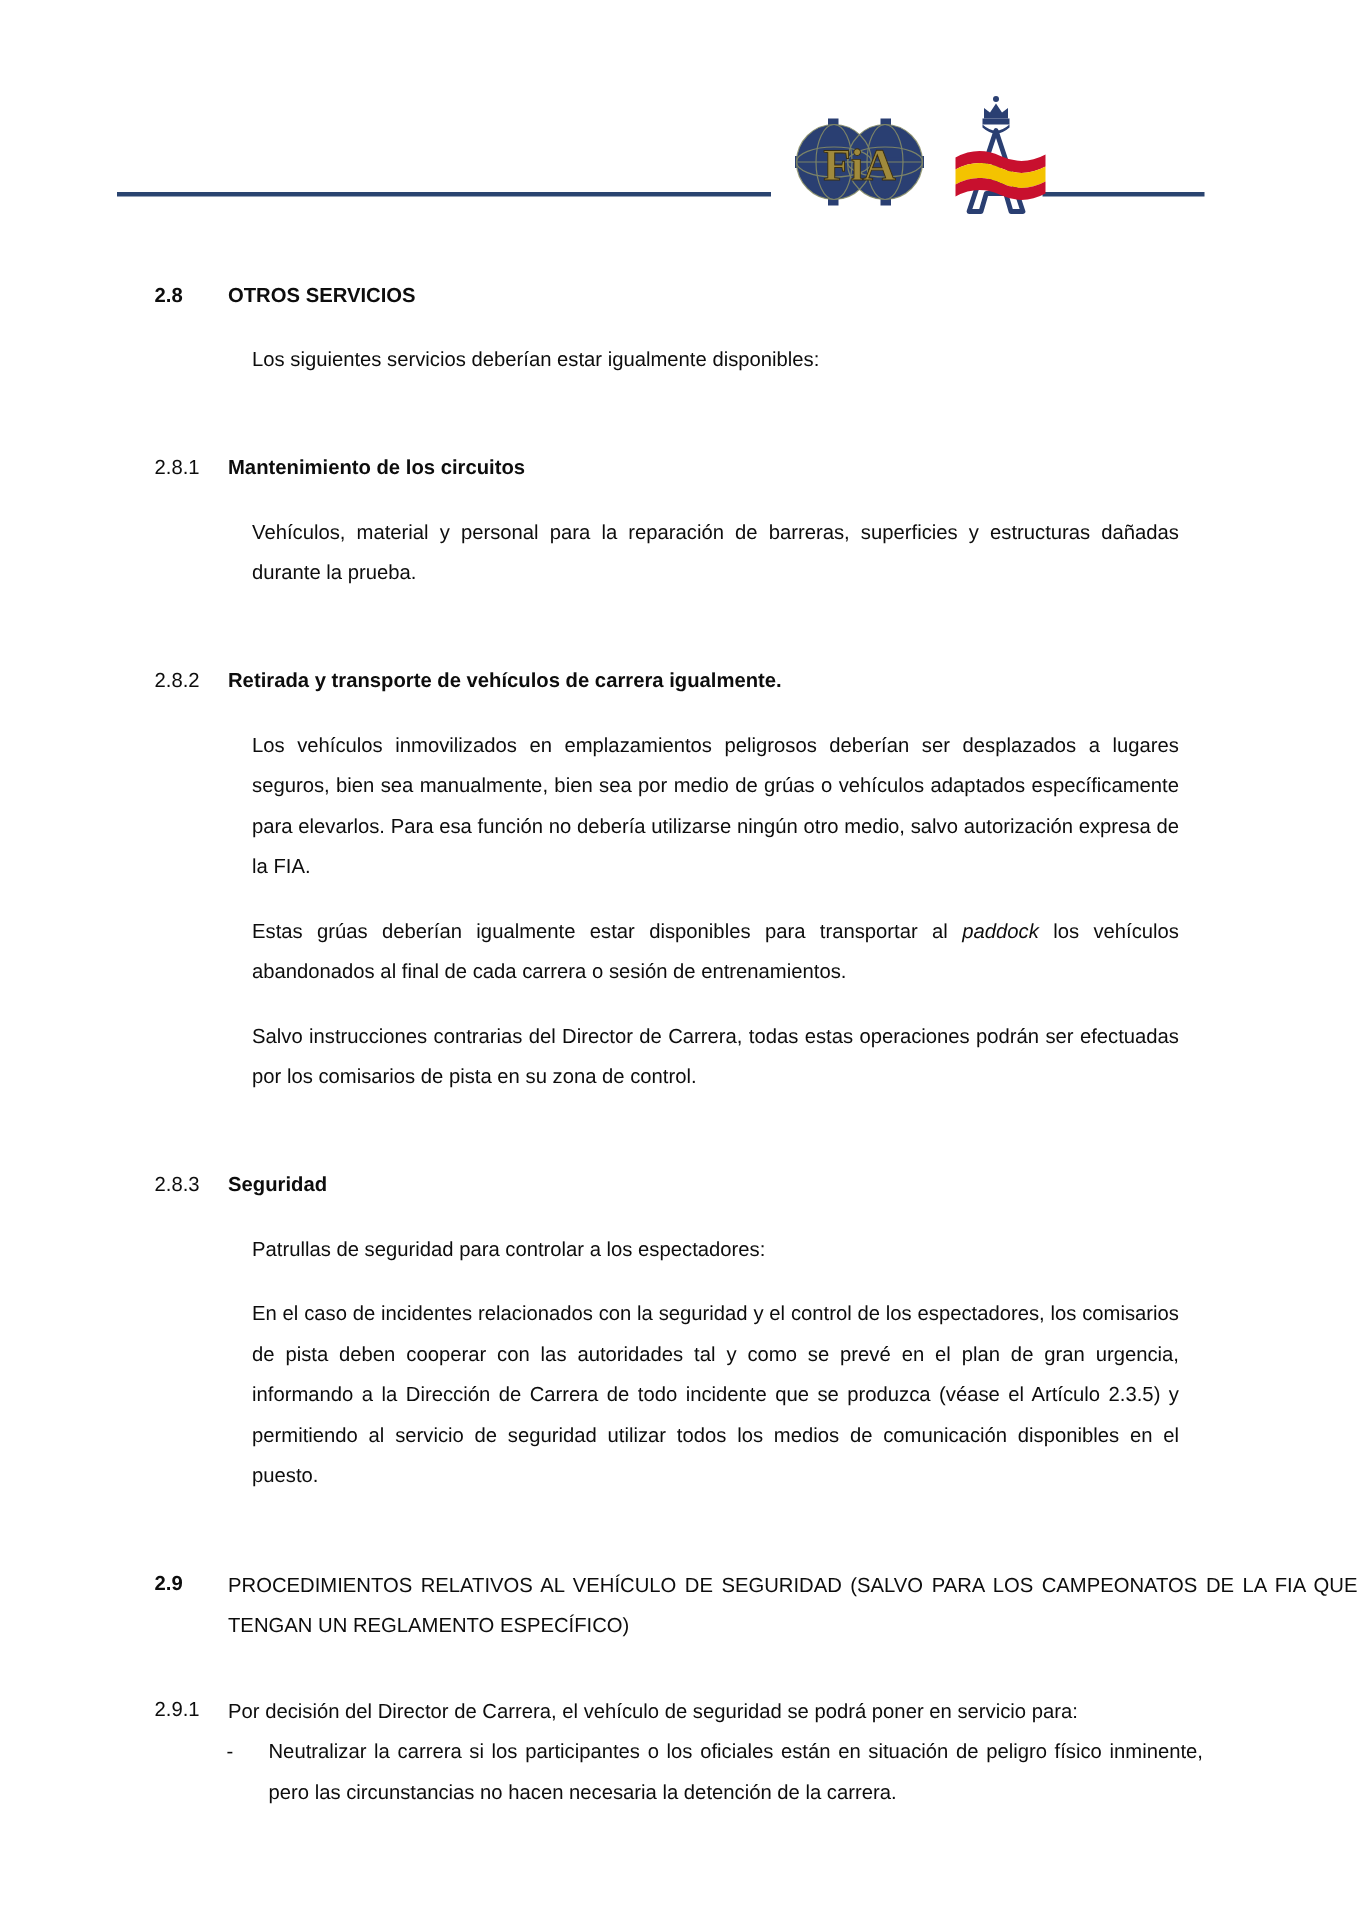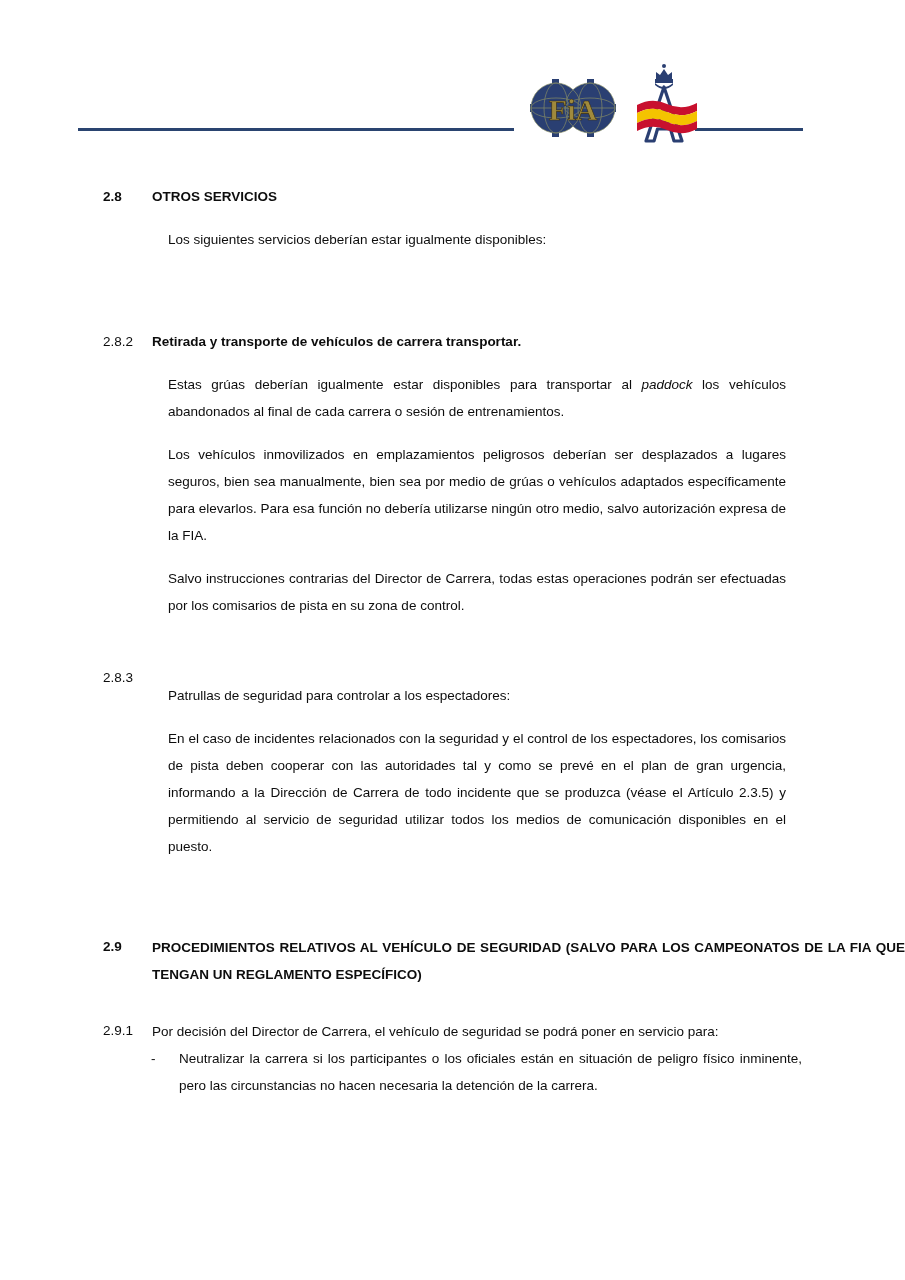--- a/index.html
+++ b/index.html
@@ -114,24 +114,23 @@
   .para.nojustify { text-align: left; }
 
   
 
   .para em { font-style: italic; }
 
   
   .maj-title {
     font-size: 13.5px;
     line-height: 27px;
-    font-weight: bold;
+    font-weight: normal;
     text-align: justify;
     text-justify: inter-word;
-    margin-top: 28px;
   }
 
   
   .bullet-row {
     position: relative;
     padding-left: 179px;
     padding-right: 103px;
   }
   .bullet-row .dash {
     position: absolute;
@@ -225,38 +224,46 @@
     <div class="block">
       <div class="row">
         <span class="num bold">2.8</span>
         <div class="heading-title">OTROS SERVICIOS</div>
       </div>
       <p class="para nojustify">Los siguientes servicios deberían estar igualmente disponibles:</p>
     </div>
 
     <div class="sp-30"></div>
 
+    <div class="block">
+      <div class="row">
+        <span class="num">2.8.1</span>
+        <div class="heading-title">Mantenimiento de los circuitos</div>
+      </div>
+      <p class="para">Vehículos, material y personal para la reparación de barreras, superficies y estructuras dañadas durante la prueba.</p>
+    </div>
 
     <div class="sp-30"></div>
 
     <div class="block">
       <div class="row">
         <span class="num">2.8.2</span>
-        <div class="heading-title">Retirada y transporte de vehículos de carrera transportar.</div>
-      </div>
+        <div class="heading-title">Retirada y transporte de vehículos de carrera igualmente.</div>
+      </div>
+      <p class="para">Los vehículos inmovilizados en emplazamientos peligrosos deberían ser desplazados a lugares seguros, bien sea manualmente, bien sea por medio de grúas o vehículos adaptados específicamente para elevarlos. Para esa función no debería utilizarse ningún otro medio, salvo autorización expresa de la FIA.</p>
       <p class="para"><span>Estas grúas deberían igualmente estar disponibles para transportar al </span><em>paddock</em><span> los vehículos abandonados al final de cada carrera o sesión de entrenamientos.</span></p>
-      <p class="para">Los vehículos inmovilizados en emplazamientos peligrosos deberían ser desplazados a lugares seguros, bien sea manualmente, bien sea por medio de grúas o vehículos adaptados específicamente para elevarlos. Para esa función no debería utilizarse ningún otro medio, salvo autorización expresa de la FIA.</p>
       <p class="para">Salvo instrucciones contrarias del Director de Carrera, todas estas operaciones podrán ser efectuadas por los comisarios de pista en su zona de control.</p>
     </div>
 
     <div class="sp-30"></div>
 
     <div class="block">
       <div class="row">
         <span class="num">2.8.3</span>
+        <div class="heading-title">Seguridad</div>
       </div>
       <p class="para nojustify">Patrullas de seguridad para controlar a los espectadores:</p>
       <p class="para">En el caso de incidentes relacionados con la seguridad y el control de los espectadores, los comisarios de pista deben cooperar con las autoridades tal y como se prevé en el plan de gran urgencia, informando a la Dirección de Carrera de todo incidente que se produzca (véase el Artículo 2.3.5) y permitiendo al servicio de seguridad utilizar todos los medios de comunicación disponibles en el puesto.</p>
     </div>
 
     <div class="sp-30"></div>
 
     <div class="block">
       <div class="row">
         <span class="num bold">2.9</span>

